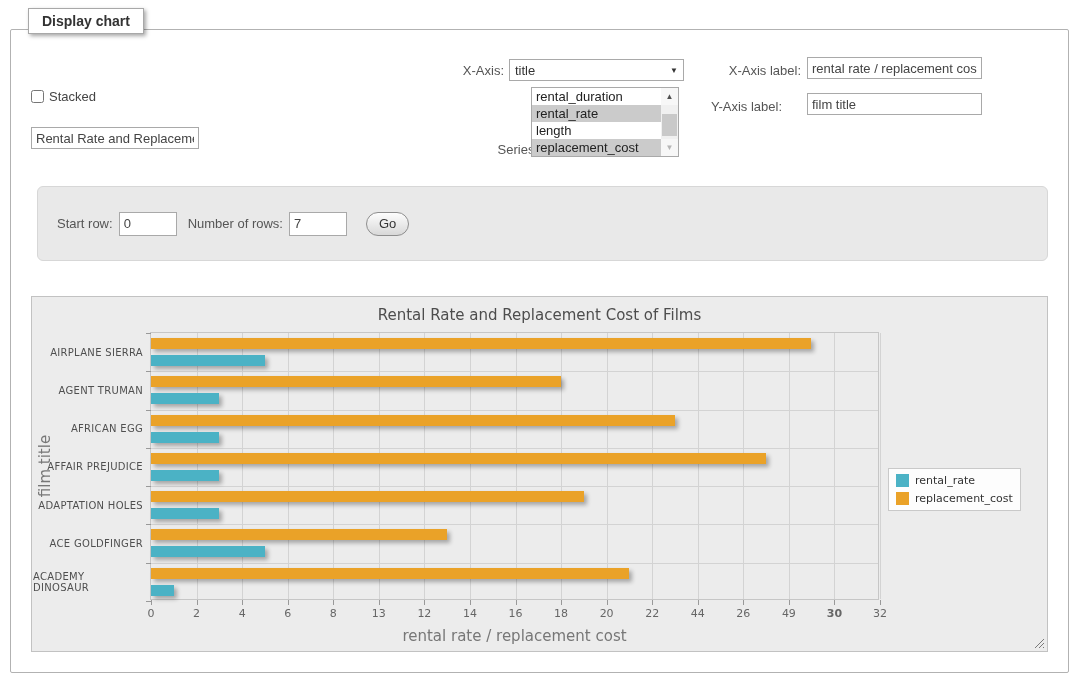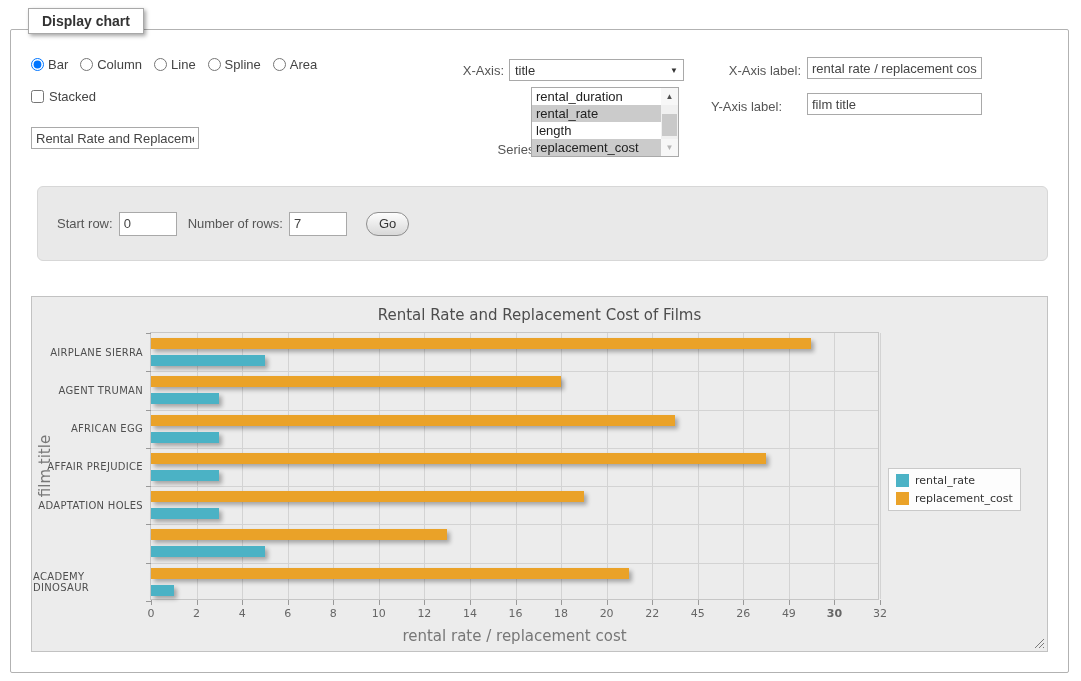--- a/index.html
+++ b/index.html
@@ -94,42 +94,20 @@
                    background:repeating-linear-gradient(-45deg,#7a7a7a 0 1px,transparent 1px 3px);
                    clip-path:polygon(100% 0,100% 100%,0 100%); cursor:nwse-resize; }
 </style>
 </head>
 <body>
 
 <div class="page">
   <div class="fieldset">
     <div class="legend-box">Display chart</div>
 
-    <div class="type-row">
-        <label class="radio-item">
-          <input type="radio" name="ctype" checked="" style="">
-          <span>Bar</span>
-        </label>
-        <label class="radio-item">
-          <input type="radio" name="ctype" style="">
-          <span>Column</span>
-        </label>
-        <label class="radio-item">
-          <input type="radio" name="ctype" style="">
-          <span>Line</span>
-        </label>
-        <label class="radio-item">
-          <input type="radio" name="ctype" style="">
-          <span>Spline</span>
-        </label>
-        <label class="radio-item">
-          <input type="radio" name="ctype" style="">
-          <span>Area</span>
-        </label>
-      </div>
 
     <label class="stacked-row">
       <input type="checkbox" style="">
       <span>Stacked</span>
     </label>
 
     <input type="text" class="title-input" value="Rental Rate and Replacement Cost of Films" style="">
 
     <span class="field-label lbl-xaxis">X-Axis:</span>
     <div class="select-box">
@@ -196,35 +174,35 @@
           <div class="xticklabel" style="left: 0px;">0</div>
           <div class="xtickmark" style="left: 45.5625px;"></div>
           <div class="xticklabel" style="left: 45.5625px;">2</div>
           <div class="xtickmark" style="left: 91.125px;"></div>
           <div class="xticklabel" style="left: 91.125px;">4</div>
           <div class="xtickmark" style="left: 136.688px;"></div>
           <div class="xticklabel" style="left: 136.688px;">6</div>
           <div class="xtickmark" style="left: 182.25px;"></div>
           <div class="xticklabel" style="left: 182.25px;">8</div>
           <div class="xtickmark" style="left: 227.812px;"></div>
-          <div class="xticklabel" style="left: 227.812px;">10</div>
+          <div class="xticklabel" style="left: 227.812px;">13</div>
           <div class="xtickmark" style="left: 273.375px;"></div>
           <div class="xticklabel" style="left: 273.375px;">12</div>
           <div class="xtickmark" style="left: 318.938px;"></div>
           <div class="xticklabel" style="left: 318.938px;">14</div>
           <div class="xtickmark" style="left: 364.5px;"></div>
           <div class="xticklabel" style="left: 364.5px;">16</div>
           <div class="xtickmark" style="left: 410.062px;"></div>
           <div class="xticklabel" style="left: 410.062px;">18</div>
           <div class="xtickmark" style="left: 455.625px;"></div>
           <div class="xticklabel" style="left: 455.625px;">20</div>
           <div class="xtickmark" style="left: 501.188px;"></div>
           <div class="xticklabel" style="left: 501.188px;">22</div>
           <div class="xtickmark" style="left: 546.75px;"></div>
-          <div class="xticklabel" style="left: 546.75px;">45</div>
+          <div class="xticklabel" style="left: 546.75px;">44</div>
           <div class="xtickmark" style="left: 592.312px;"></div>
           <div class="xticklabel" style="left: 592.312px;">26</div>
           <div class="xtickmark" style="left: 637.875px;"></div>
           <div class="xticklabel" style="left: 637.875px;">49</div>
           <div class="xtickmark" style="left: 683.438px;"></div>
           <div class="xticklabel" style="left: 683.438px; font-weight: bold;">30</div>
           <div class="xtickmark" style="left: 729px;"></div>
           <div class="xticklabel" style="left: 729px;">32</div>
           <div class="ytickmark" style="top: 0px;"></div>
           <div class="ytickmark" style="top: 38.2857px;"></div>
@@ -242,20 +220,21 @@
           <div class="bar" style="top: 60.2857px; width: 68.1159px; background: rgb(75, 178, 197);"></div>
           <div class="ycat" style="top: 76.5714px; height: 38.2857px;">AFRICAN EGG</div>
           <div class="bar" style="top: 81.5714px; width: 523.741px; background: rgb(234, 162, 40);"></div>
           <div class="bar" style="top: 98.5714px; width: 68.1159px; background: rgb(75, 178, 197);"></div>
           <div class="ycat" style="top: 114.857px; height: 38.2857px;">AFFAIR PREJUDICE</div>
           <div class="bar" style="top: 119.857px; width: 614.866px; background: rgb(234, 162, 40);"></div>
           <div class="bar" style="top: 136.857px; width: 68.1159px; background: rgb(75, 178, 197);"></div>
           <div class="ycat" style="top: 153.143px; height: 38.2857px;">ADAPTATION HOLES</div>
           <div class="bar" style="top: 158.143px; width: 432.616px; background: rgb(234, 162, 40);"></div>
           <div class="bar" style="top: 175.143px; width: 68.1159px; background: rgb(75, 178, 197);"></div>
+          <div class="ycat" style="top: 191.429px; height: 38.2857px;">ACE GOLDFINGER</div>
           <div class="bar" style="top: 196.429px; width: 295.928px; background: rgb(234, 162, 40);"></div>
           <div class="bar" style="top: 213.429px; width: 113.678px; background: rgb(75, 178, 197);"></div>
           <div class="ycat" style="top: 229.714px; height: 38.2857px;">ACADEMY DINOSAUR</div>
           <div class="bar" style="top: 234.714px; width: 478.178px; background: rgb(234, 162, 40);"></div>
           <div class="bar" style="top: 251.714px; width: 22.5534px; background: rgb(75, 178, 197);"></div>
         </div>
       <div class="xaxis-title">rental rate / replacement cost</div>
       <div class="yaxis-title">film title</div>
       <div class="chart-legend">
           <div class="legend-row">

